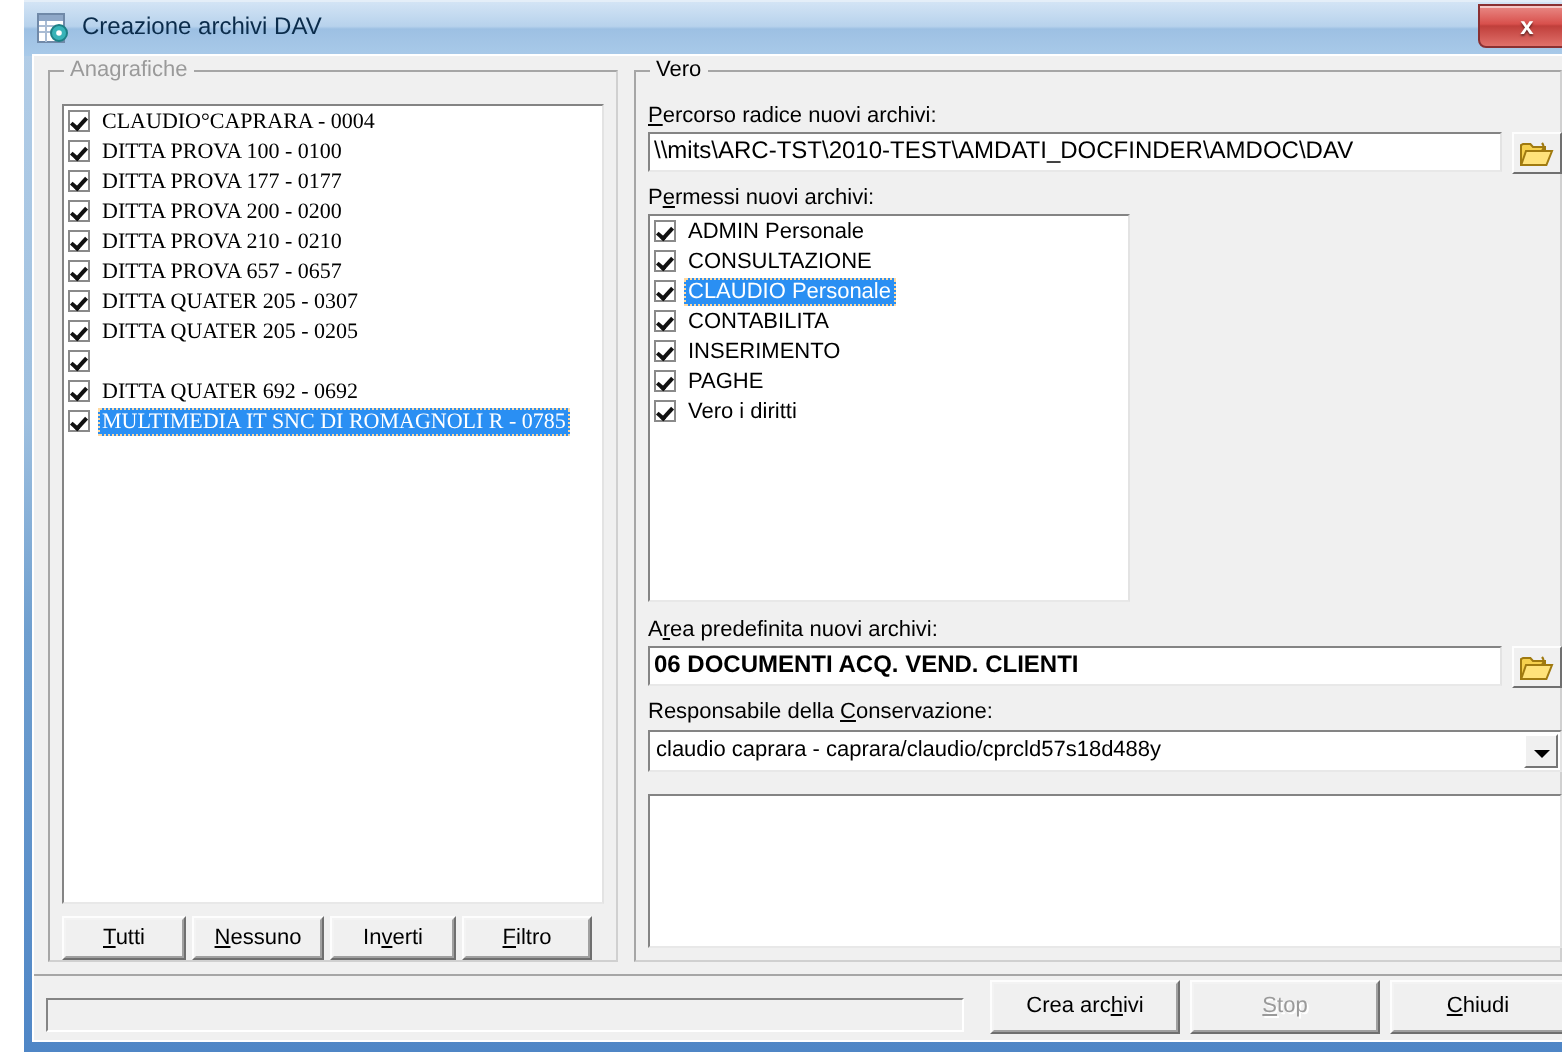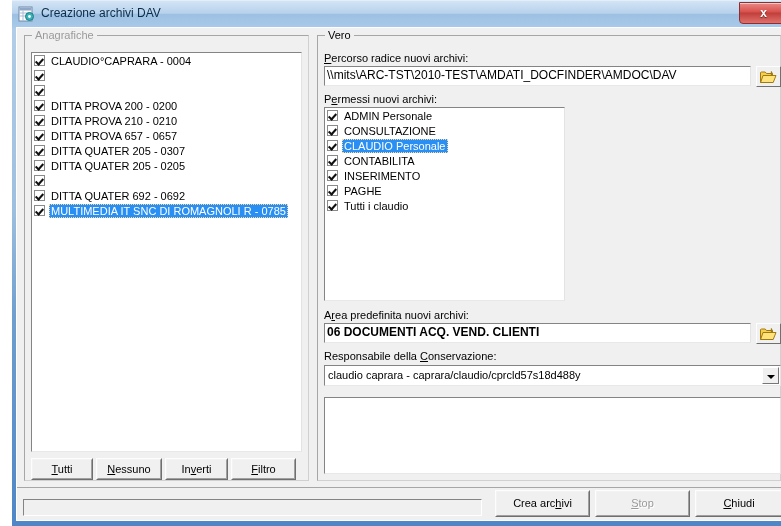--- a/index.html
+++ b/index.html
@@ -296,30 +296,32 @@
       <span class="x">x</span>
     </div>
   </div>
 
   <div id="client">
 
     <div class="groupbox" style="left:7px; top:7px; width:285px; height:446px;">
       <span class="gb-label dim">Anagrafiche</span>
     </div>
 
-    <div class="listbox" style="left:14px; top:24px; width:271px; height:400px;" id="anagrafiche-list">
+    <div class="listbox" style="left:14px; top:24px; width:271px; height:400px;font-family:Liberation Serif, serif;" id="anagrafiche-list">
         <div class="lb-row">
           <span class="cb checked"></span>
           <span class="lb-text">CLAUDIO°CAPRARA - 0004</span>
         </div>
         <div class="lb-row">
           <span class="cb checked"></span>
-        </div>
-        <div class="lb-row">
-          <span class="cb checked"></span>
+          <span class="lb-text">DITTA PROVA 100 - 0100</span>
+        </div>
+        <div class="lb-row">
+          <span class="cb checked"></span>
+          <span class="lb-text">DITTA PROVA 177 - 0177</span>
         </div>
         <div class="lb-row">
           <span class="cb checked"></span>
           <span class="lb-text">DITTA PROVA 200 - 0200</span>
         </div>
         <div class="lb-row">
           <span class="cb checked"></span>
           <span class="lb-text">DITTA PROVA 210 - 0210</span>
         </div>
         <div class="lb-row">
@@ -403,21 +405,21 @@
         <div class="lb-row">
           <span class="cb checked"></span>
           <span class="lb-text">INSERIMENTO</span>
         </div>
         <div class="lb-row">
           <span class="cb checked"></span>
           <span class="lb-text">PAGHE</span>
         </div>
         <div class="lb-row">
           <span class="cb checked"></span>
-          <span class="lb-text">Tutti i claudio</span>
+          <span class="lb-text">Vero i diritti</span>
         </div>
       </div>
 
     <div class="field-label" style="left:307px; top:281px;">
       A<u>r</u><span>ea predefinita nuovi archivi:</span>
     </div>
     <div class="textbox" style="left:307px; top:295px; width:427px; height:20px;font-weight:bold;">06 DOCUMENTI ACQ. VEND. CLIENTI</div>
     <div class="browse-btn" style="left:739px; top:295px;">
       <span class="folder-icon">
         <svg width="17" height="14" viewBox="0 0 17 14">

